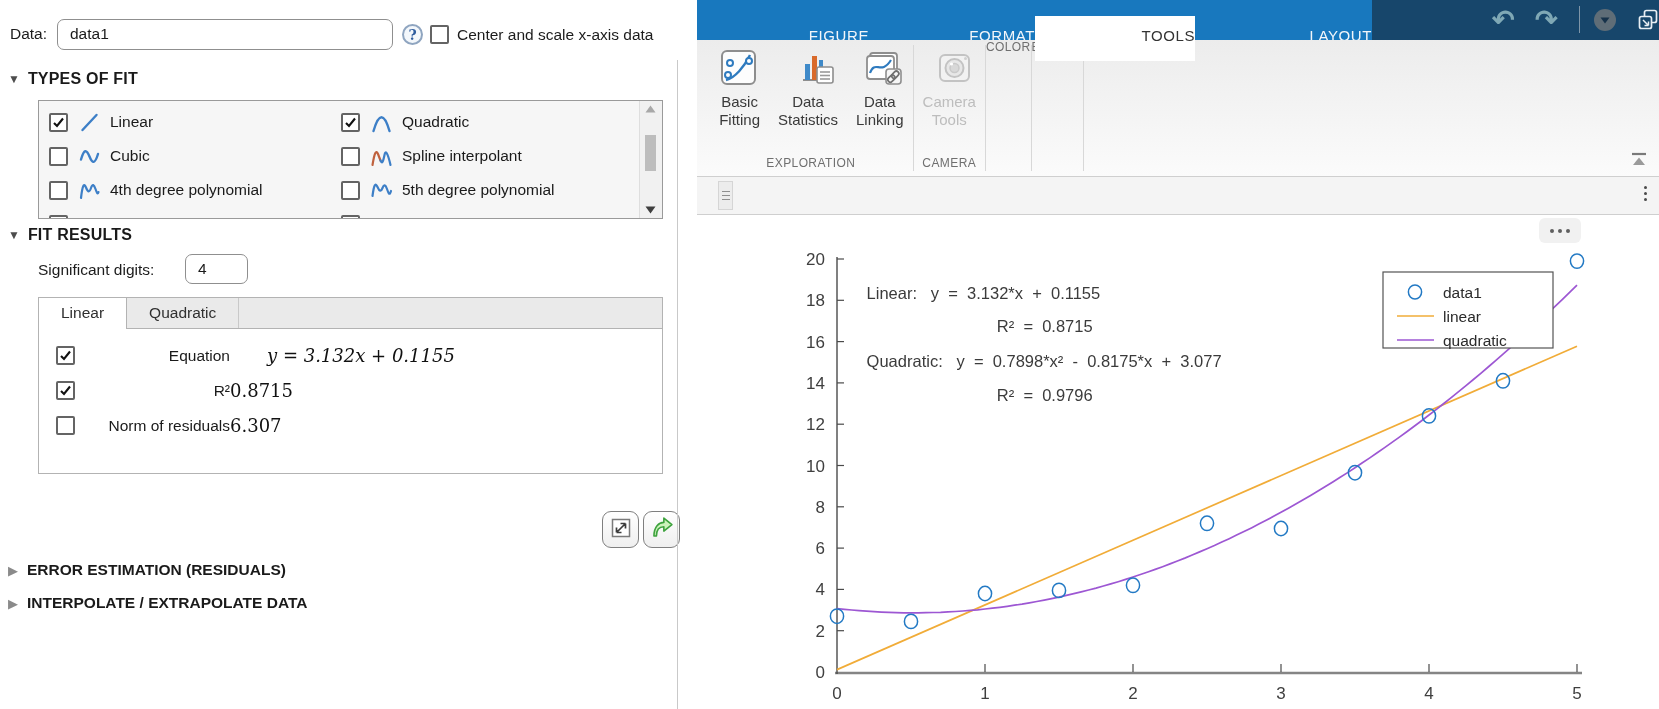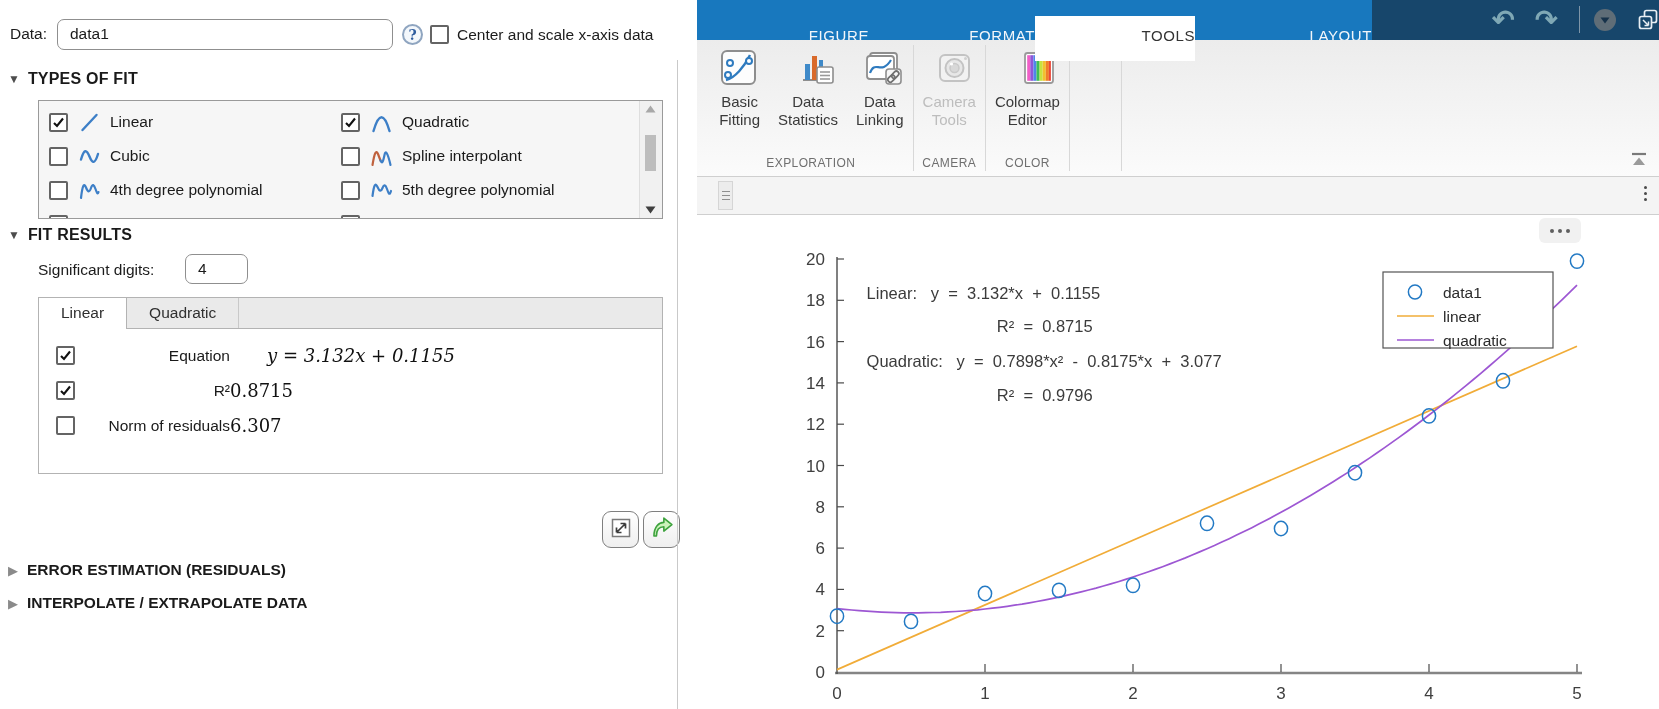--- a/index.html
+++ b/index.html
@@ -362,40 +362,20 @@
                     <circle cx="31.5" cy="11.5" r="1.5" fill="#d0d0d0"></circle>
                   </svg>
                 </span>
                 <div class="rbtn-label">Camera<br>Tools</div>
               </div>
             </div>
             <div class="rgroup-caption">CAMERA</div>
           </div>
           <div class="rdiv"></div>
           <div class="rgroup">
-            <div class="rgroup-btns">
-              <div class="rbtn">
-                <span class="rbtn-icon">
-                  <svg width="42" height="42" viewBox="0 0 42 42">
-                    <rect x="7" y="6" width="28" height="30" rx="2.5" fill="#fff" stroke="#9a9a9a" stroke-width="1.8"></rect>
-                    <g>
-                      <rect x="9.2" y="8.2" width="3.1" height="25.6" fill="#f05fc8"></rect>
-                      <rect x="12.3" y="8.2" width="3.1" height="25.6" fill="#8f57d8"></rect>
-                      <rect x="15.4" y="8.2" width="3.1" height="25.6" fill="#4f86e8"></rect>
-                      <rect x="18.5" y="8.2" width="3.1" height="25.6" fill="#3fbf55"></rect>
-                      <rect x="21.6" y="8.2" width="3.1" height="25.6" fill="#c8e23f"></rect>
-                      <rect x="24.7" y="8.2" width="3.1" height="25.6" fill="#f2c12e"></rect>
-                      <rect x="27.8" y="8.2" width="3.1" height="25.6" fill="#f07f28"></rect>
-                      <rect x="30.9" y="8.2" width="2.0" height="25.6" fill="#ea4839"></rect>
-                    </g>
-                  </svg>
-                </span>
-                <div class="rbtn-label">Colormap<br>Editor</div>
-              </div>
-            </div>
             <div class="rgroup-caption">COLOR</div>
           </div>
           <div class="rdiv"></div>
           <div class="rgroup">
             <div class="rgroup-caption">EXPORT</div>
           </div>
           <div class="rdiv"></div>
         </div>
       <span class="collapse-btn">
         <svg width="20" height="17" viewBox="0 0 20 17">

